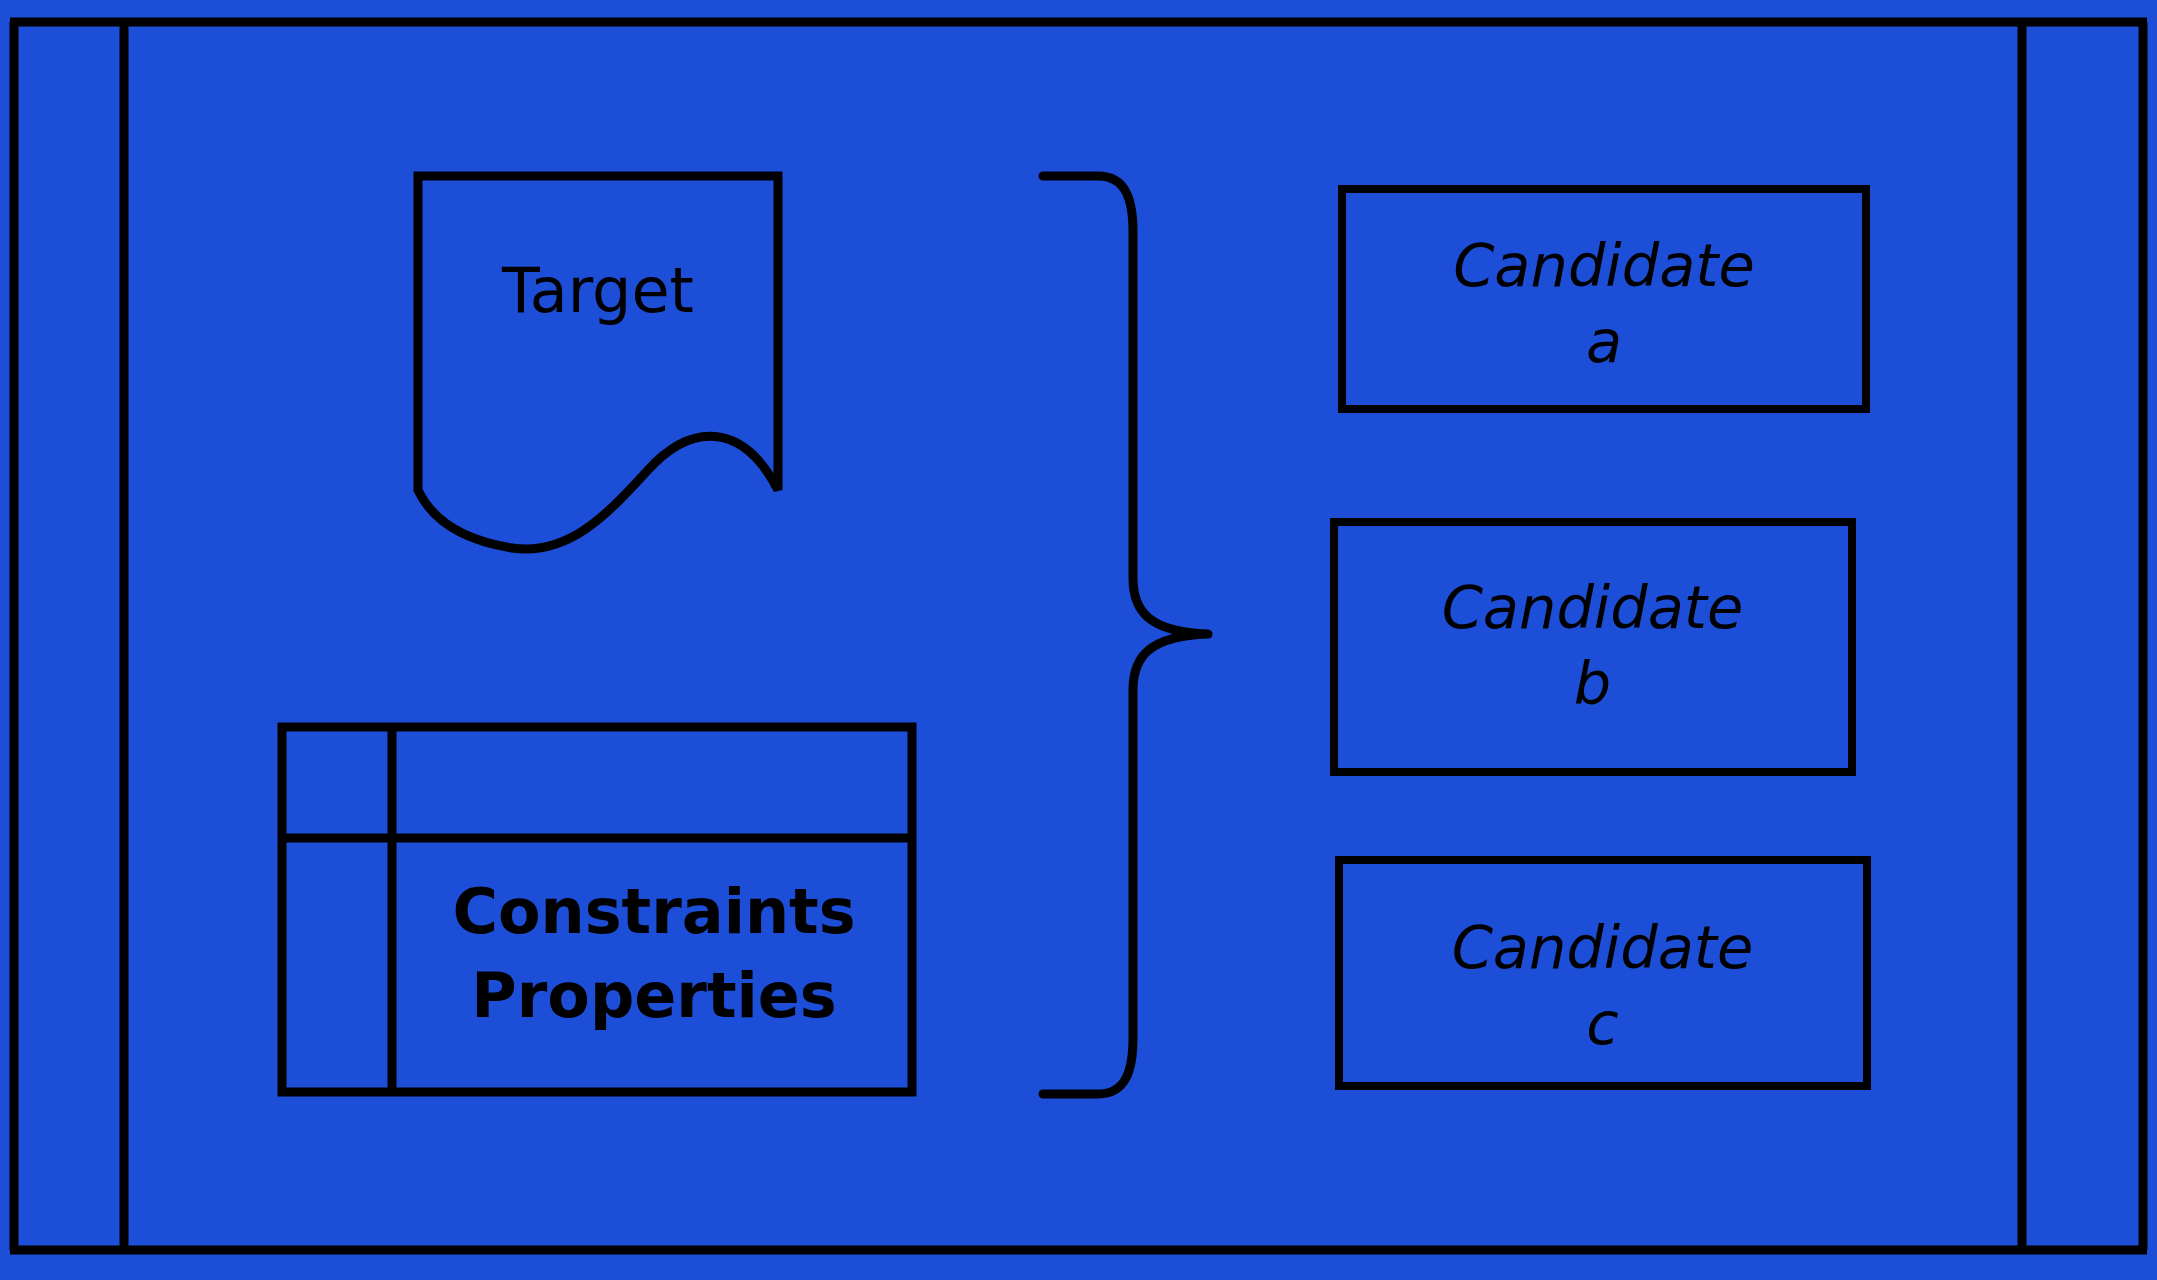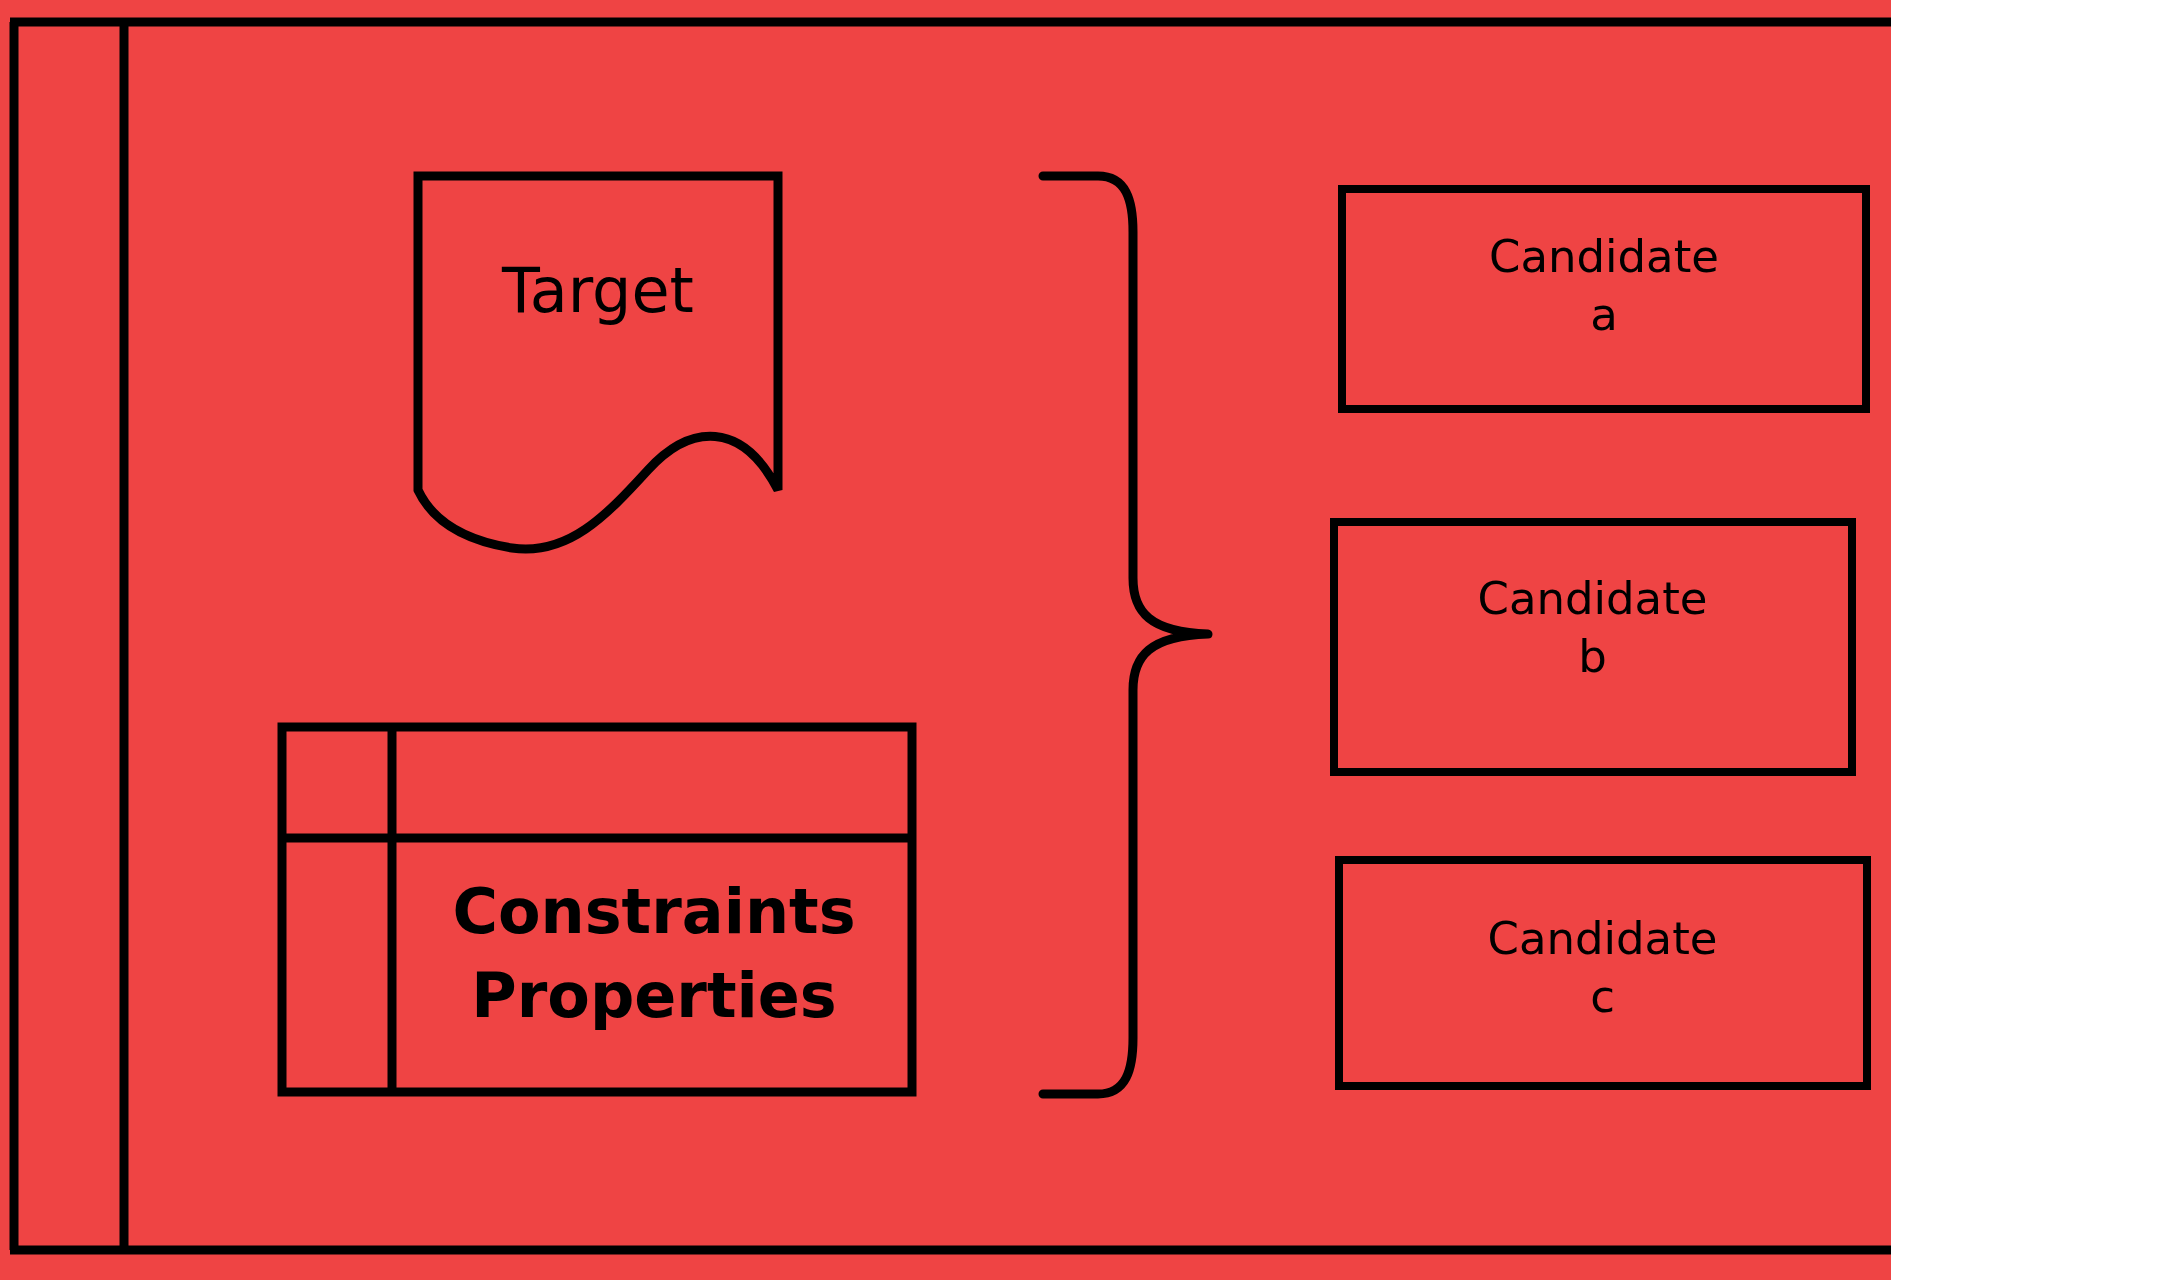--- a/index.html
+++ b/index.html
@@ -6,23 +6,23 @@
   html, body {
     margin: 0;
     padding: 0;
     background: #ffffff;
   }
   body {
     font-family: "DejaVu Sans", sans-serif;
   }
   #canvas {
     position: relative;
-    width: 1891px;
+    width: 2157px;
     height: 1280px;
-    background: #ef4444;
+    background: #1d4ed8;
     overflow: hidden;
   }
   #figure-svg {
     position: absolute;
     left: 0;
     top: 0;
     width: 2157px;
     height: 1280px;
   }
   .stroke {
@@ -64,22 +64,23 @@
   }
   .label-table {
     left: 392px;
     top: 870px;
     width: 524px;
     font-size: 62px;
     line-height: 1.35;
     font-weight: bold;
   }
   .label-candidate {
-    font-size: 45px;
+    font-size: 59px;
     line-height: 1.28;
+    font-style: italic;
   }
   .label-cand-a { left: 1338px; top: 228px;  width: 532px; }
   .label-cand-b { left: 1330px; top: 570px;  width: 525px; }
   .label-cand-c { left: 1335px; top: 910px;  width: 535px; }
 </style>
 </head>
 <body>
 
 <div id="canvas">
 

